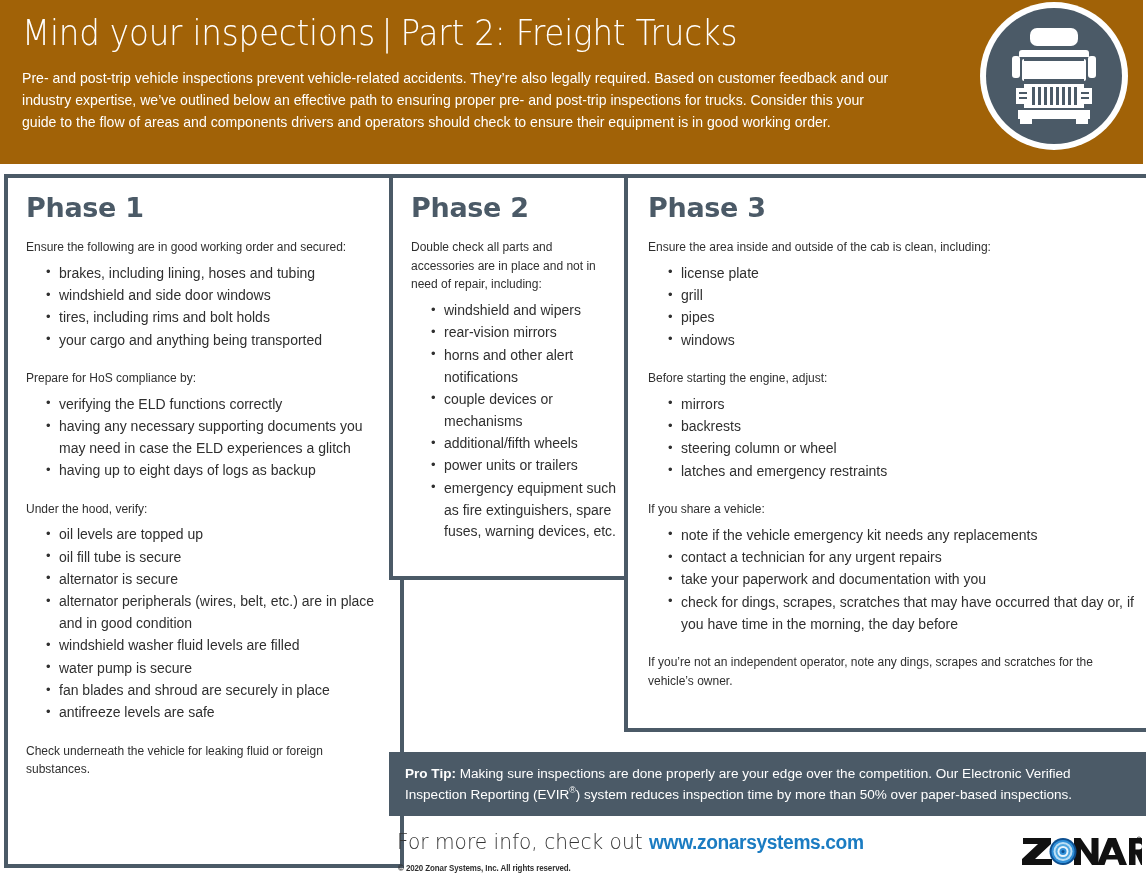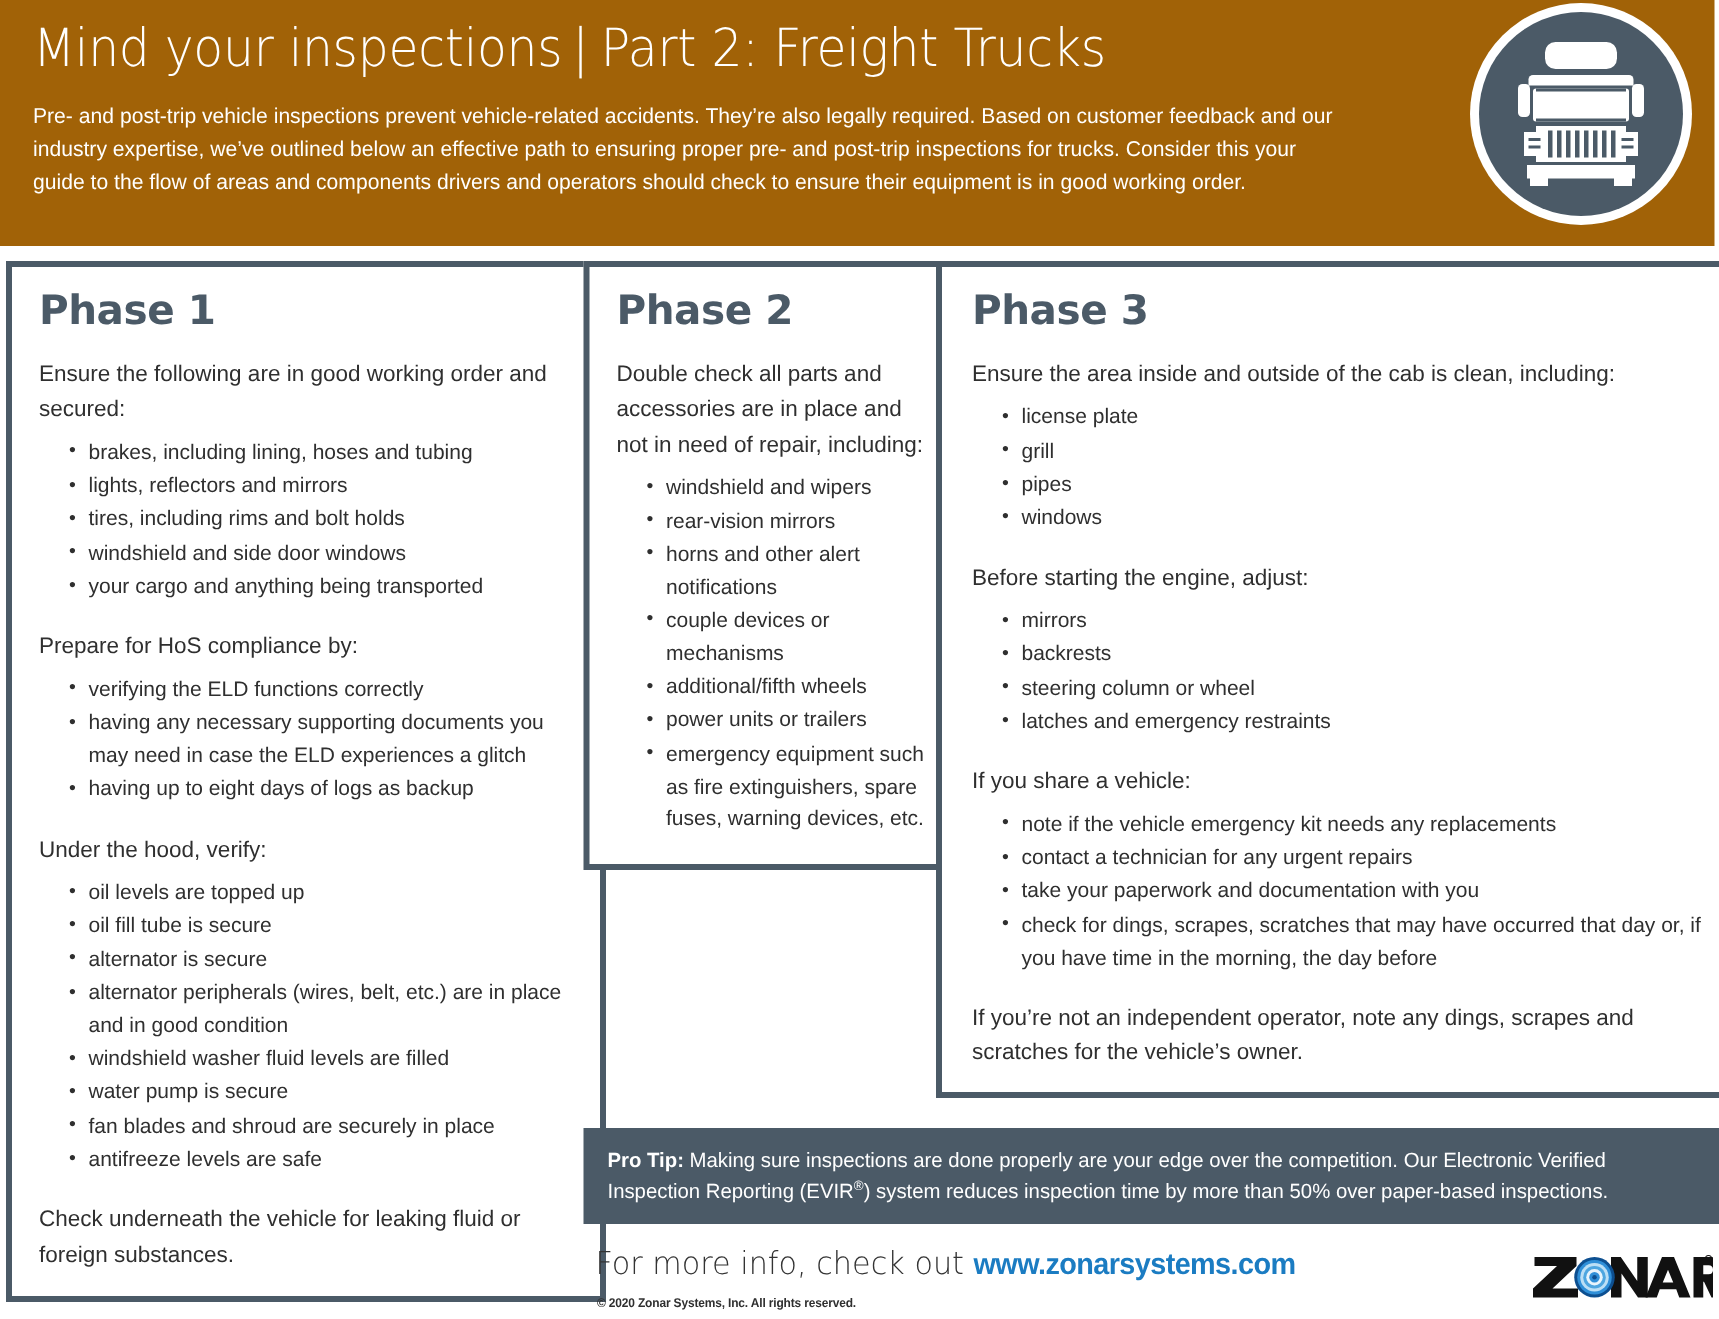--- a/index.html
+++ b/index.html
@@ -108,21 +108,21 @@
     font-family: "DejaVu Sans", sans-serif;
     font-weight: bold;
     font-size: 27px;
     letter-spacing: -0.3px;
     margin: 0 0 17px 0;
     line-height: 1;
   }
 
   .para {
     color: #2f2f2f;
-    font-size: 15px;
+    font-size: 12px;
     line-height: 1.56;
     margin: 0 0 6px 0;
   }
   .gap { height: 17px; }
 
   ul.bullets {
     list-style: none;
     margin: 0 0 0 0;
     padding: 0 0 0 20px;
   }
@@ -271,23 +271,22 @@
     </svg>
   </div>
 </div>
 
 <section class="phase-box" id="phase1">
   <div class="phase-pad">
     <h2 class="phase-title">Phase 1</h2>
     <p class="para">Ensure the following are in good working order and secured:</p>
     <ul class="bullets">
       <li>brakes, including lining, hoses and tubing</li>
-      <li>lights, reflectors and mirrors</li>
+      <li>windshield and side door windows</li>
       <li>tires, including rims and bolt holds</li>
-      <li>windshield and side door windows</li>
       <li>your cargo and anything being transported</li>
     </ul>
     <div class="gap"></div>
     <p class="para">Prepare for HoS compliance by:</p>
     <ul class="bullets">
       <li>verifying the ELD functions correctly</li>
       <li>having any necessary supporting documents you may need in case the ELD experiences a glitch</li>
       <li>having up to eight days of logs as backup</li>
     </ul>
     <div class="gap"></div>

